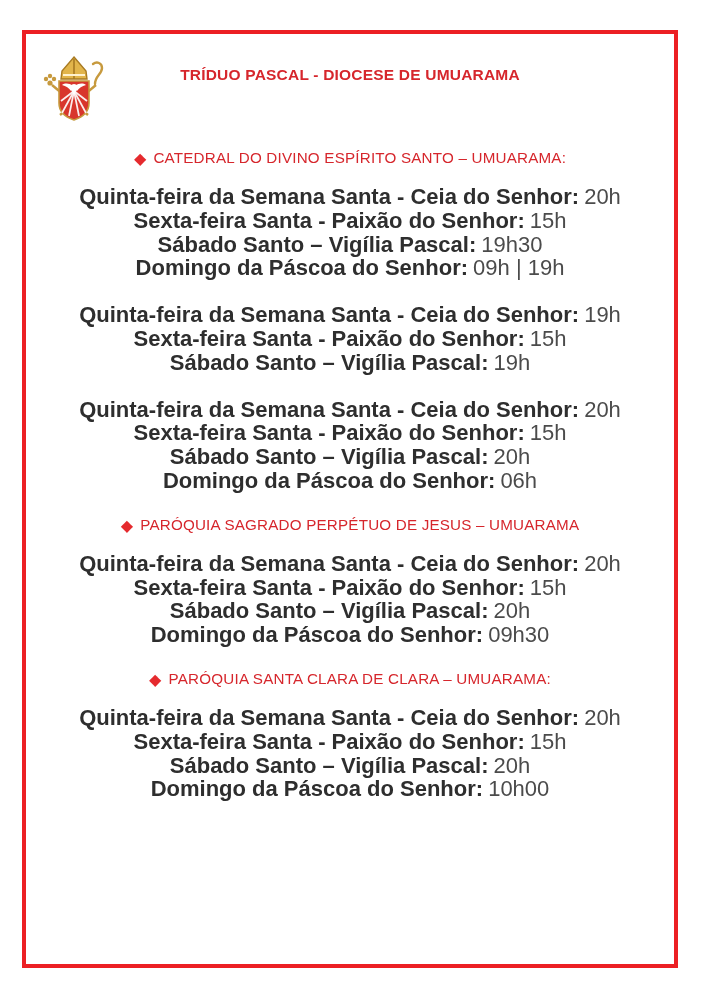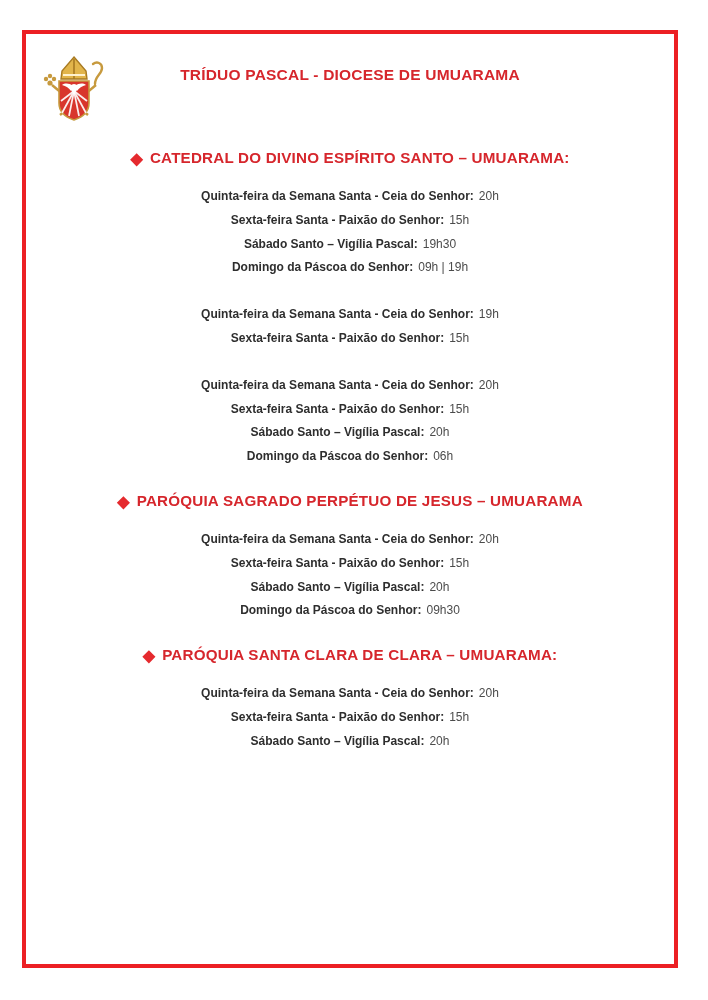--- a/index.html
+++ b/index.html
@@ -41,33 +41,33 @@
     letter-spacing: 0.2px;
   }
   .sections {
     margin-top: 15px;
     text-align: center;
   }
   .section { margin-bottom: 23px; }
   .sec-header {
     color: #d6262c;
     font-size: 15.2px;
-    font-weight: 700;
+    font-weight: 400;
     margin-bottom: 17px;
     letter-spacing: 0.2px;
   }
   .sec-bullet {
     color: #e52a2e;
     font-size: 16px;
     margin-right: 7px;
     vertical-align: -1px;
   }
   .sec-body { }
   .line {
-    font-size: 12px;
+    font-size: 22px;
     line-height: 23.8px;
     color: #2e2e2e;
   }
   .line-label { font-weight: 700; color: #2e2e2e; }
   .line-value { font-weight: 400; color: #4b4b4b; margin-left: 5px; }
 </style>
 </head>
 <body>
 
 <div class="page">
@@ -136,20 +136,23 @@
 
   <div class="section">
     <div class="sec-body">
 
     <div class="line">
         <span class="line-label">Quinta-feira da Semana Santa - Ceia do Senhor:</span><span class="line-value">19h</span>
       </div>
             <div class="line">
         <span class="line-label">Sexta-feira Santa - Paixão do Senhor:</span><span class="line-value">15h</span>
       </div>
+            <div class="line">
+        <span class="line-label">Sábado Santo – Vigília Pascal:</span><span class="line-value">19h</span>
+      </div>
           </div>
   </div>
 
   <div class="section">
     <div class="sec-body">
 
     <div class="line">
         <span class="line-label">Quinta-feira da Semana Santa - Ceia do Senhor:</span><span class="line-value">20h</span>
       </div>
             <div class="line">
@@ -193,17 +196,20 @@
 
     <div class="line">
         <span class="line-label">Quinta-feira da Semana Santa - Ceia do Senhor:</span><span class="line-value">20h</span>
       </div>
             <div class="line">
         <span class="line-label">Sexta-feira Santa - Paixão do Senhor:</span><span class="line-value">15h</span>
       </div>
             <div class="line">
         <span class="line-label">Sábado Santo – Vigília Pascal:</span><span class="line-value">20h</span>
       </div>
+            <div class="line">
+        <span class="line-label">Domingo da Páscoa do Senhor:</span><span class="line-value">10h00</span>
+      </div>
           </div>
   </div>
 </div>
   </div>
 </div>
 
 </body></html>

